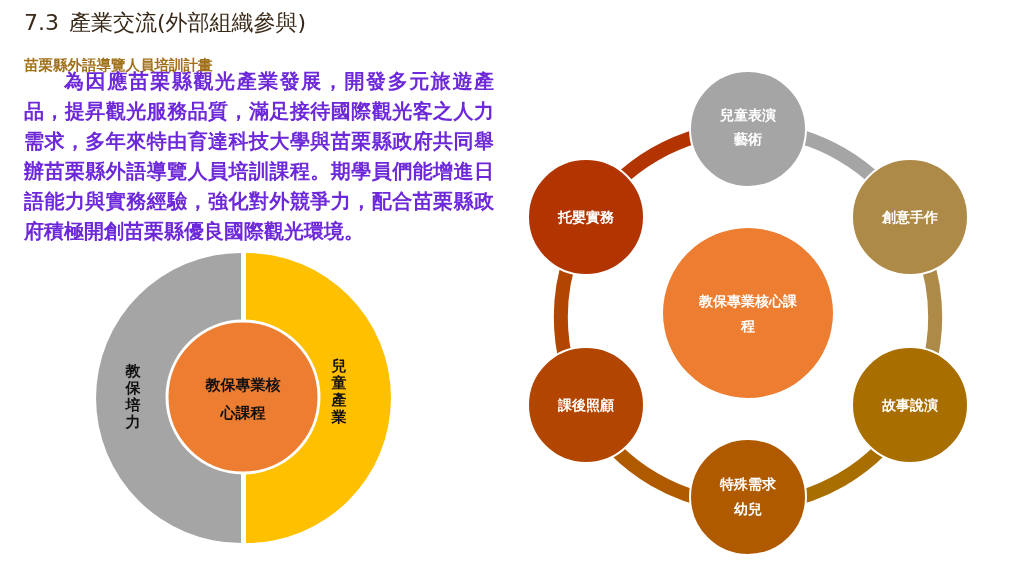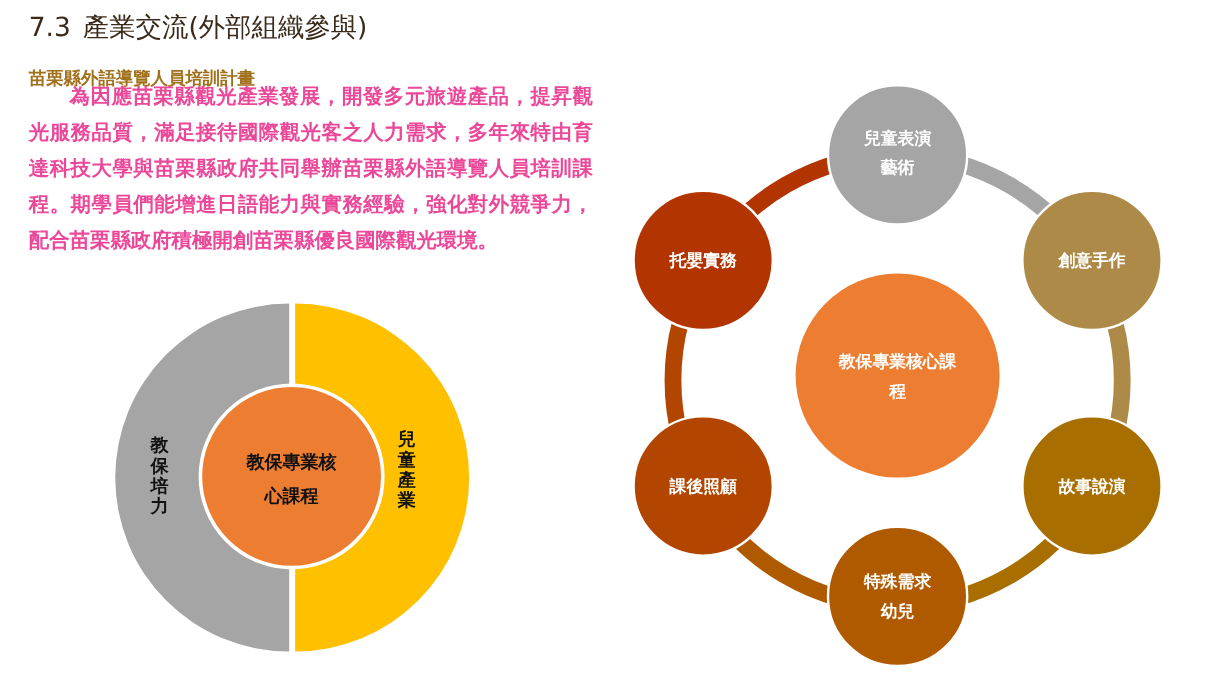--- a/index.html
+++ b/index.html
@@ -1,21 +1,21 @@
 <!DOCTYPE html>
 <html><head>
 <meta charset="utf-8">
 <style>
   html, body { margin:0; padding:0; background:#ffffff; }
   body { width:1020px; height:577px; position:relative; overflow:hidden;
          font-family:"DejaVu Sans", "Liberation Sans", sans-serif; }
   .heading { position:absolute; left:24px; top:8px; font-size:22px; color:#3a2a1a; white-space:nowrap; }
   .heading .num { margin-right:10px; }
   .subheading { position:absolute; left:24px; top:40px; font-size:14.5px; font-weight:bold; color:#a0701a; white-space:nowrap;margin-top:16px; }
-  .para { position:absolute; left:24px; top:66px; width:470px; font-size:17px; line-height:30px; color:#ec4899; font-weight:bold; }
+  .para { position:absolute; left:24px; top:66px; width:470px; font-size:20px; line-height:30px; color:#6d28d9; font-weight:bold; }
   .para p { margin:0; text-indent:2em; text-align:justify; }
   svg { position:absolute; left:0; top:0; }
   .svgtext { font-family:"DejaVu Sans", "Liberation Sans", sans-serif; font-weight:bold; }
 </style>
 </head>
 <body>
 
 <div class="heading">
   <span class="num">7.3</span><span>產業交流(外部組織參與)</span>
 </div>

